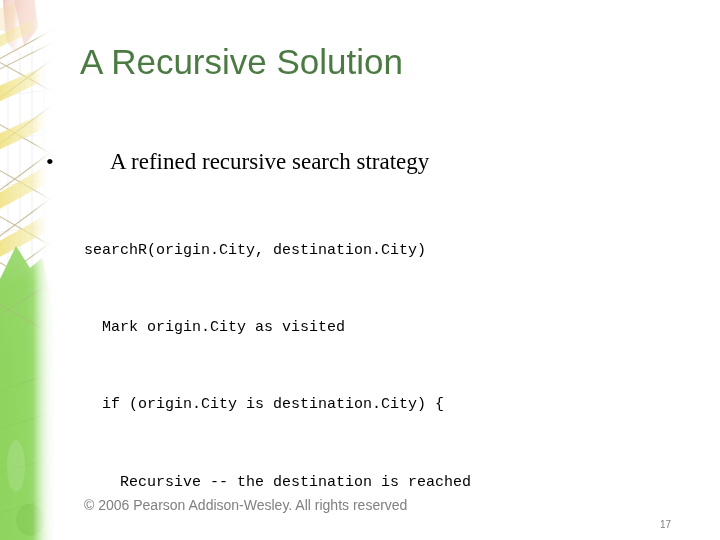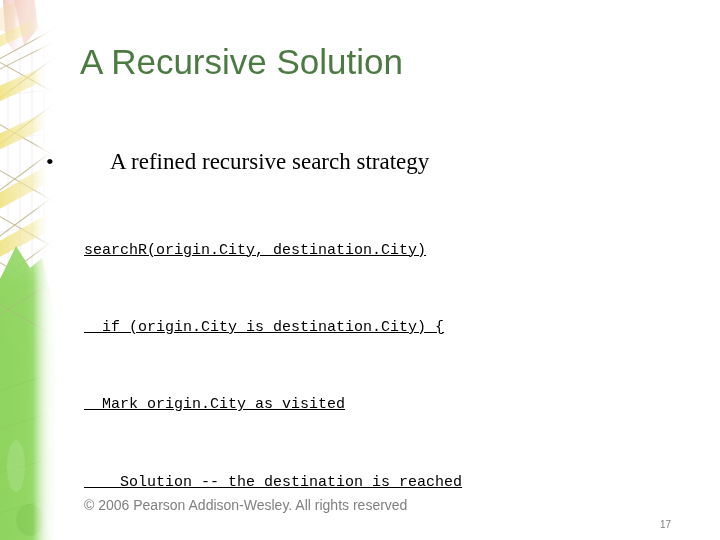--- a/index.html
+++ b/index.html
@@ -100,21 +100,20 @@
     width: 630px;
     font-family: "Liberation Mono", "DejaVu Sans Mono", monospace;
     font-size: 15px;
     line-height: 25.8px;
     color: #000000;
     white-space: pre;
   }
   #code-block .code-line {
     white-space: pre;
     height: 25.8px;
-    text-decoration: underline;
   }
 
   
   #footer-copyright {
     position: absolute;
     left: 84px;
     top: 499px;
     font-family: "Liberation Sans", "DejaVu Sans", sans-serif;
     font-size: 14px;
     line-height: 12px;
@@ -250,23 +249,23 @@
 
   <div id="title">A Recursive Solution</div>
 
   <div id="bullet-row">
     <span id="bullet-glyph">•</span>
     <span id="bullet-text">A refined recursive search strategy</span>
   </div>
 
   <div id="code-block">
     <div class="code-line">searchR(origin.City, destination.City)</div>
+    <div class="code-line">  Mark origin.City as visited</div>
     <div class="code-line">  if (origin.City is destination.City) {</div>
-    <div class="code-line">  Mark origin.City as visited</div>
-    <div class="code-line">    Solution -- the destination is reached</div>
+    <div class="code-line">    Recursive -- the destination is reached</div>
     
     
     
     
     
     
   </div>
 
   <div id="footer-copyright">© 2006 Pearson Addison-Wesley. All rights reserved</div>
   <div id="footer-pagenum">17</div>

